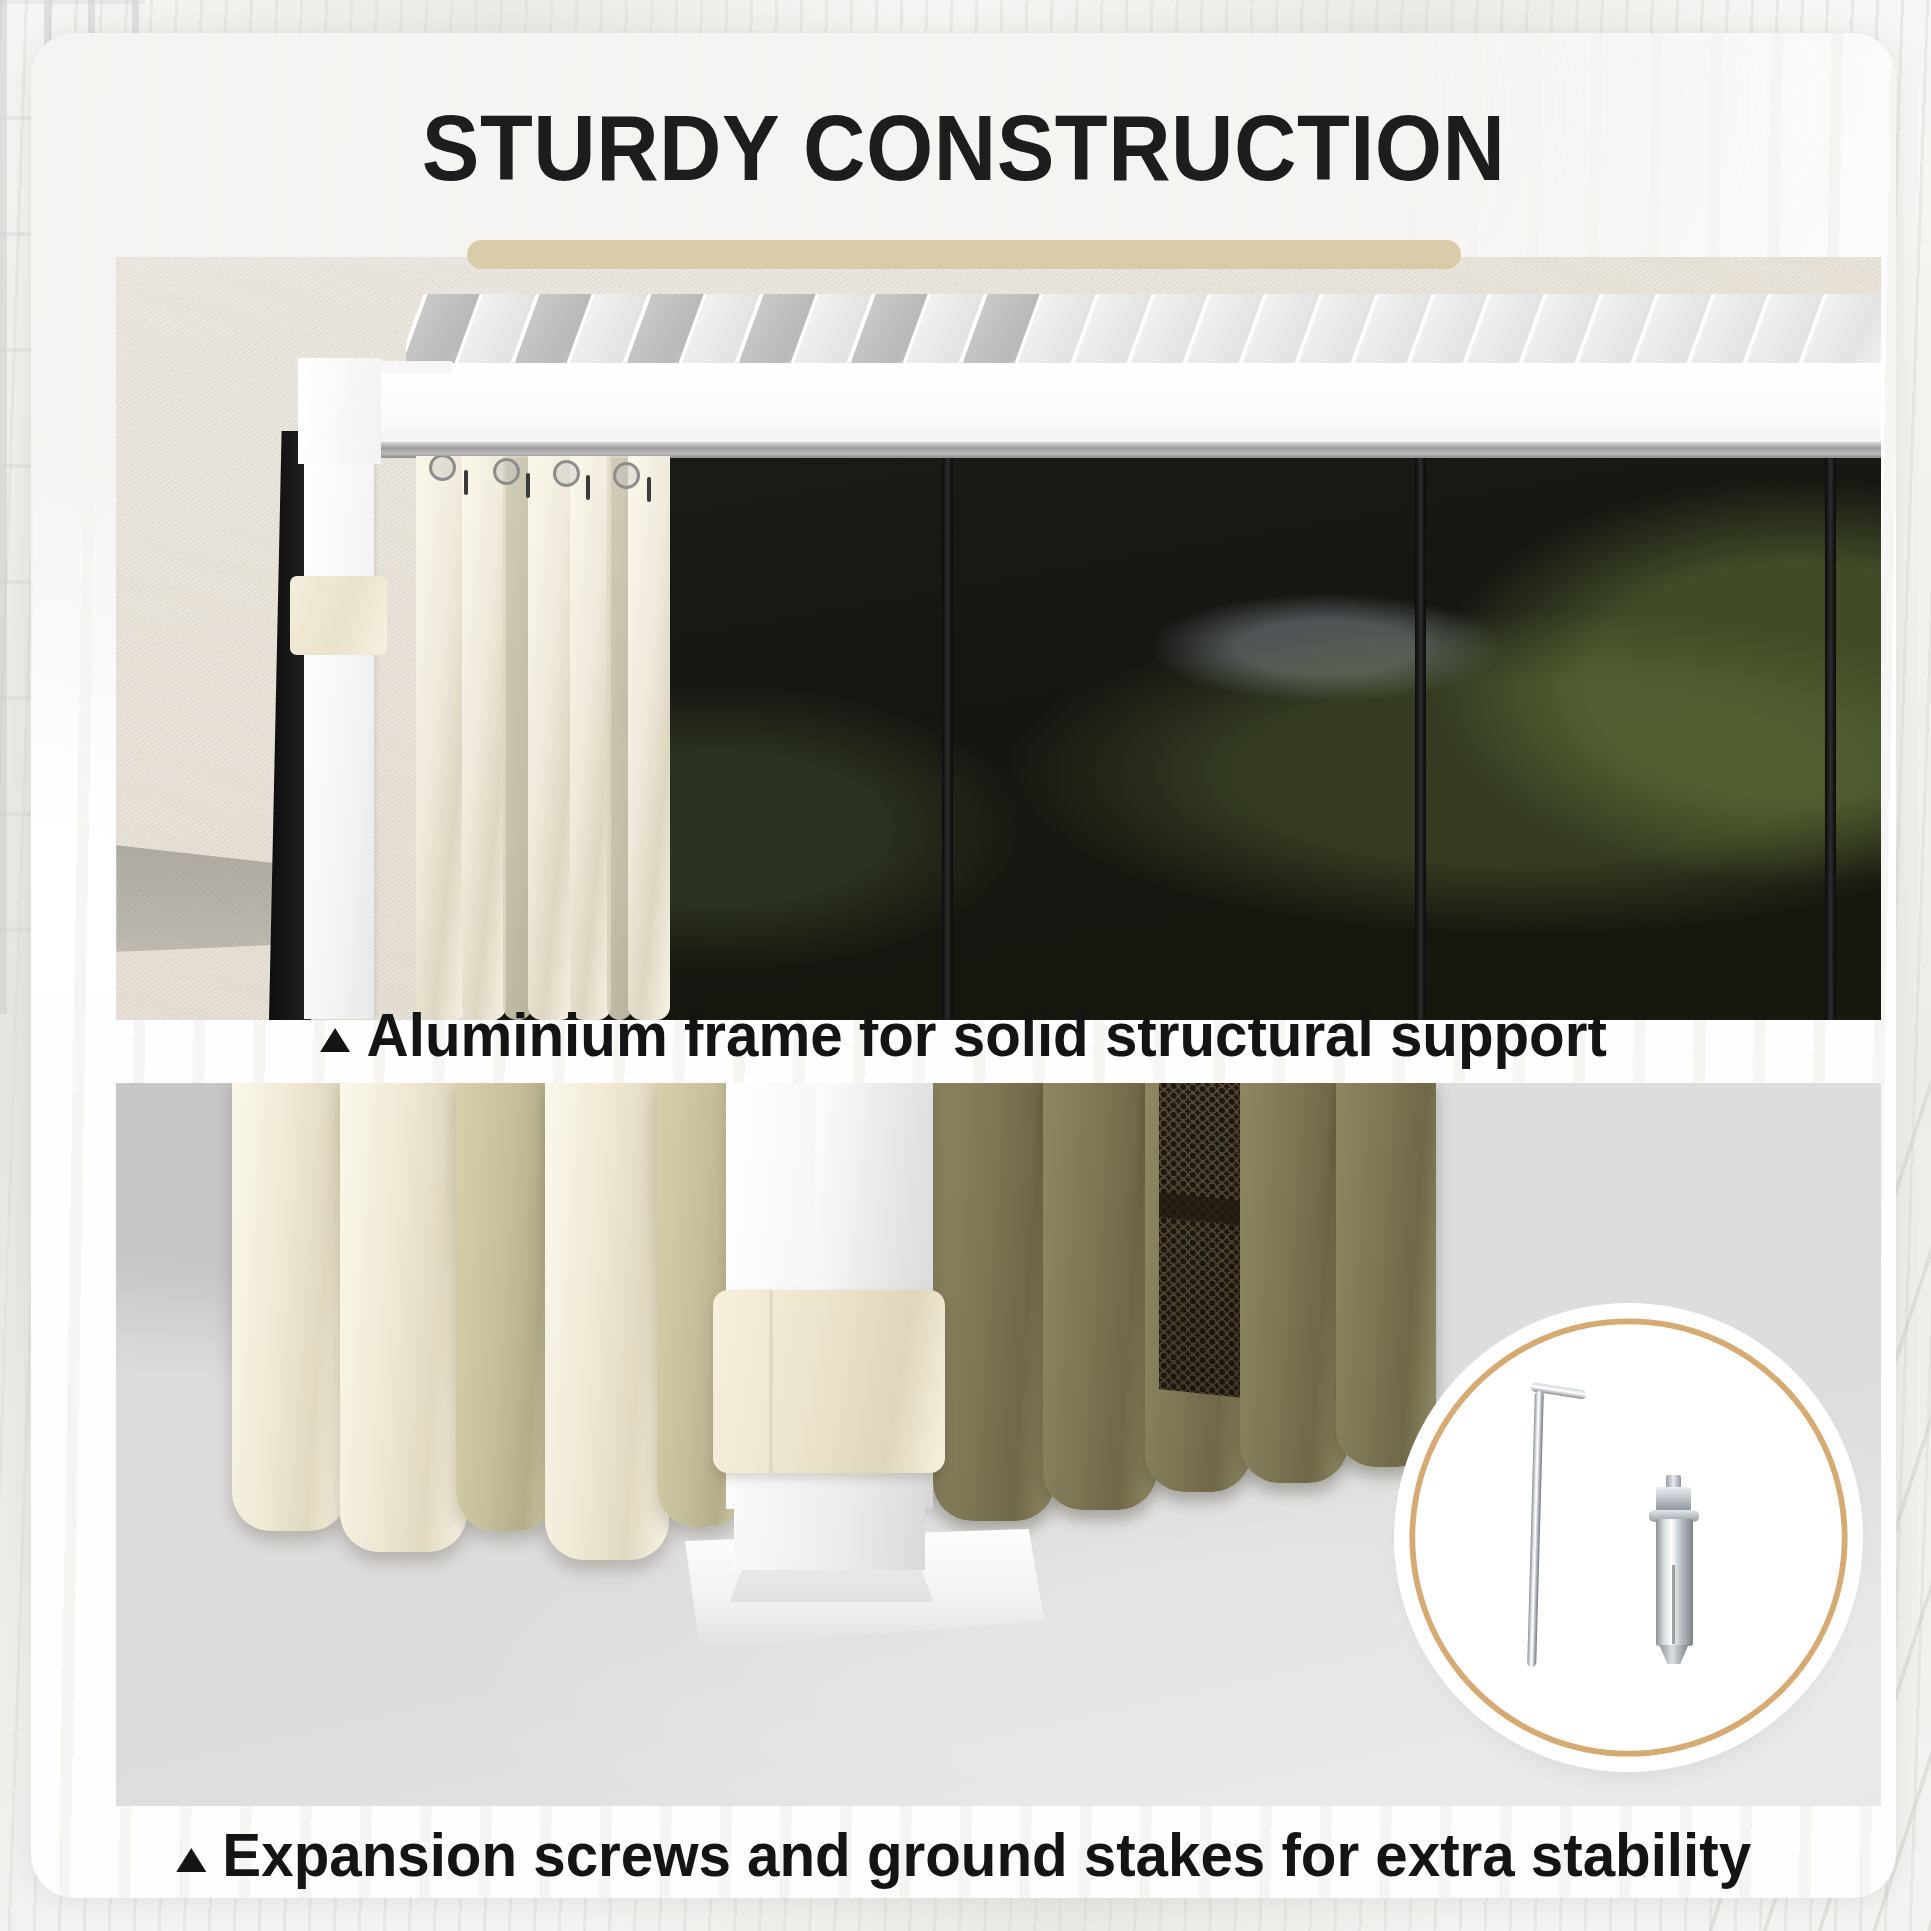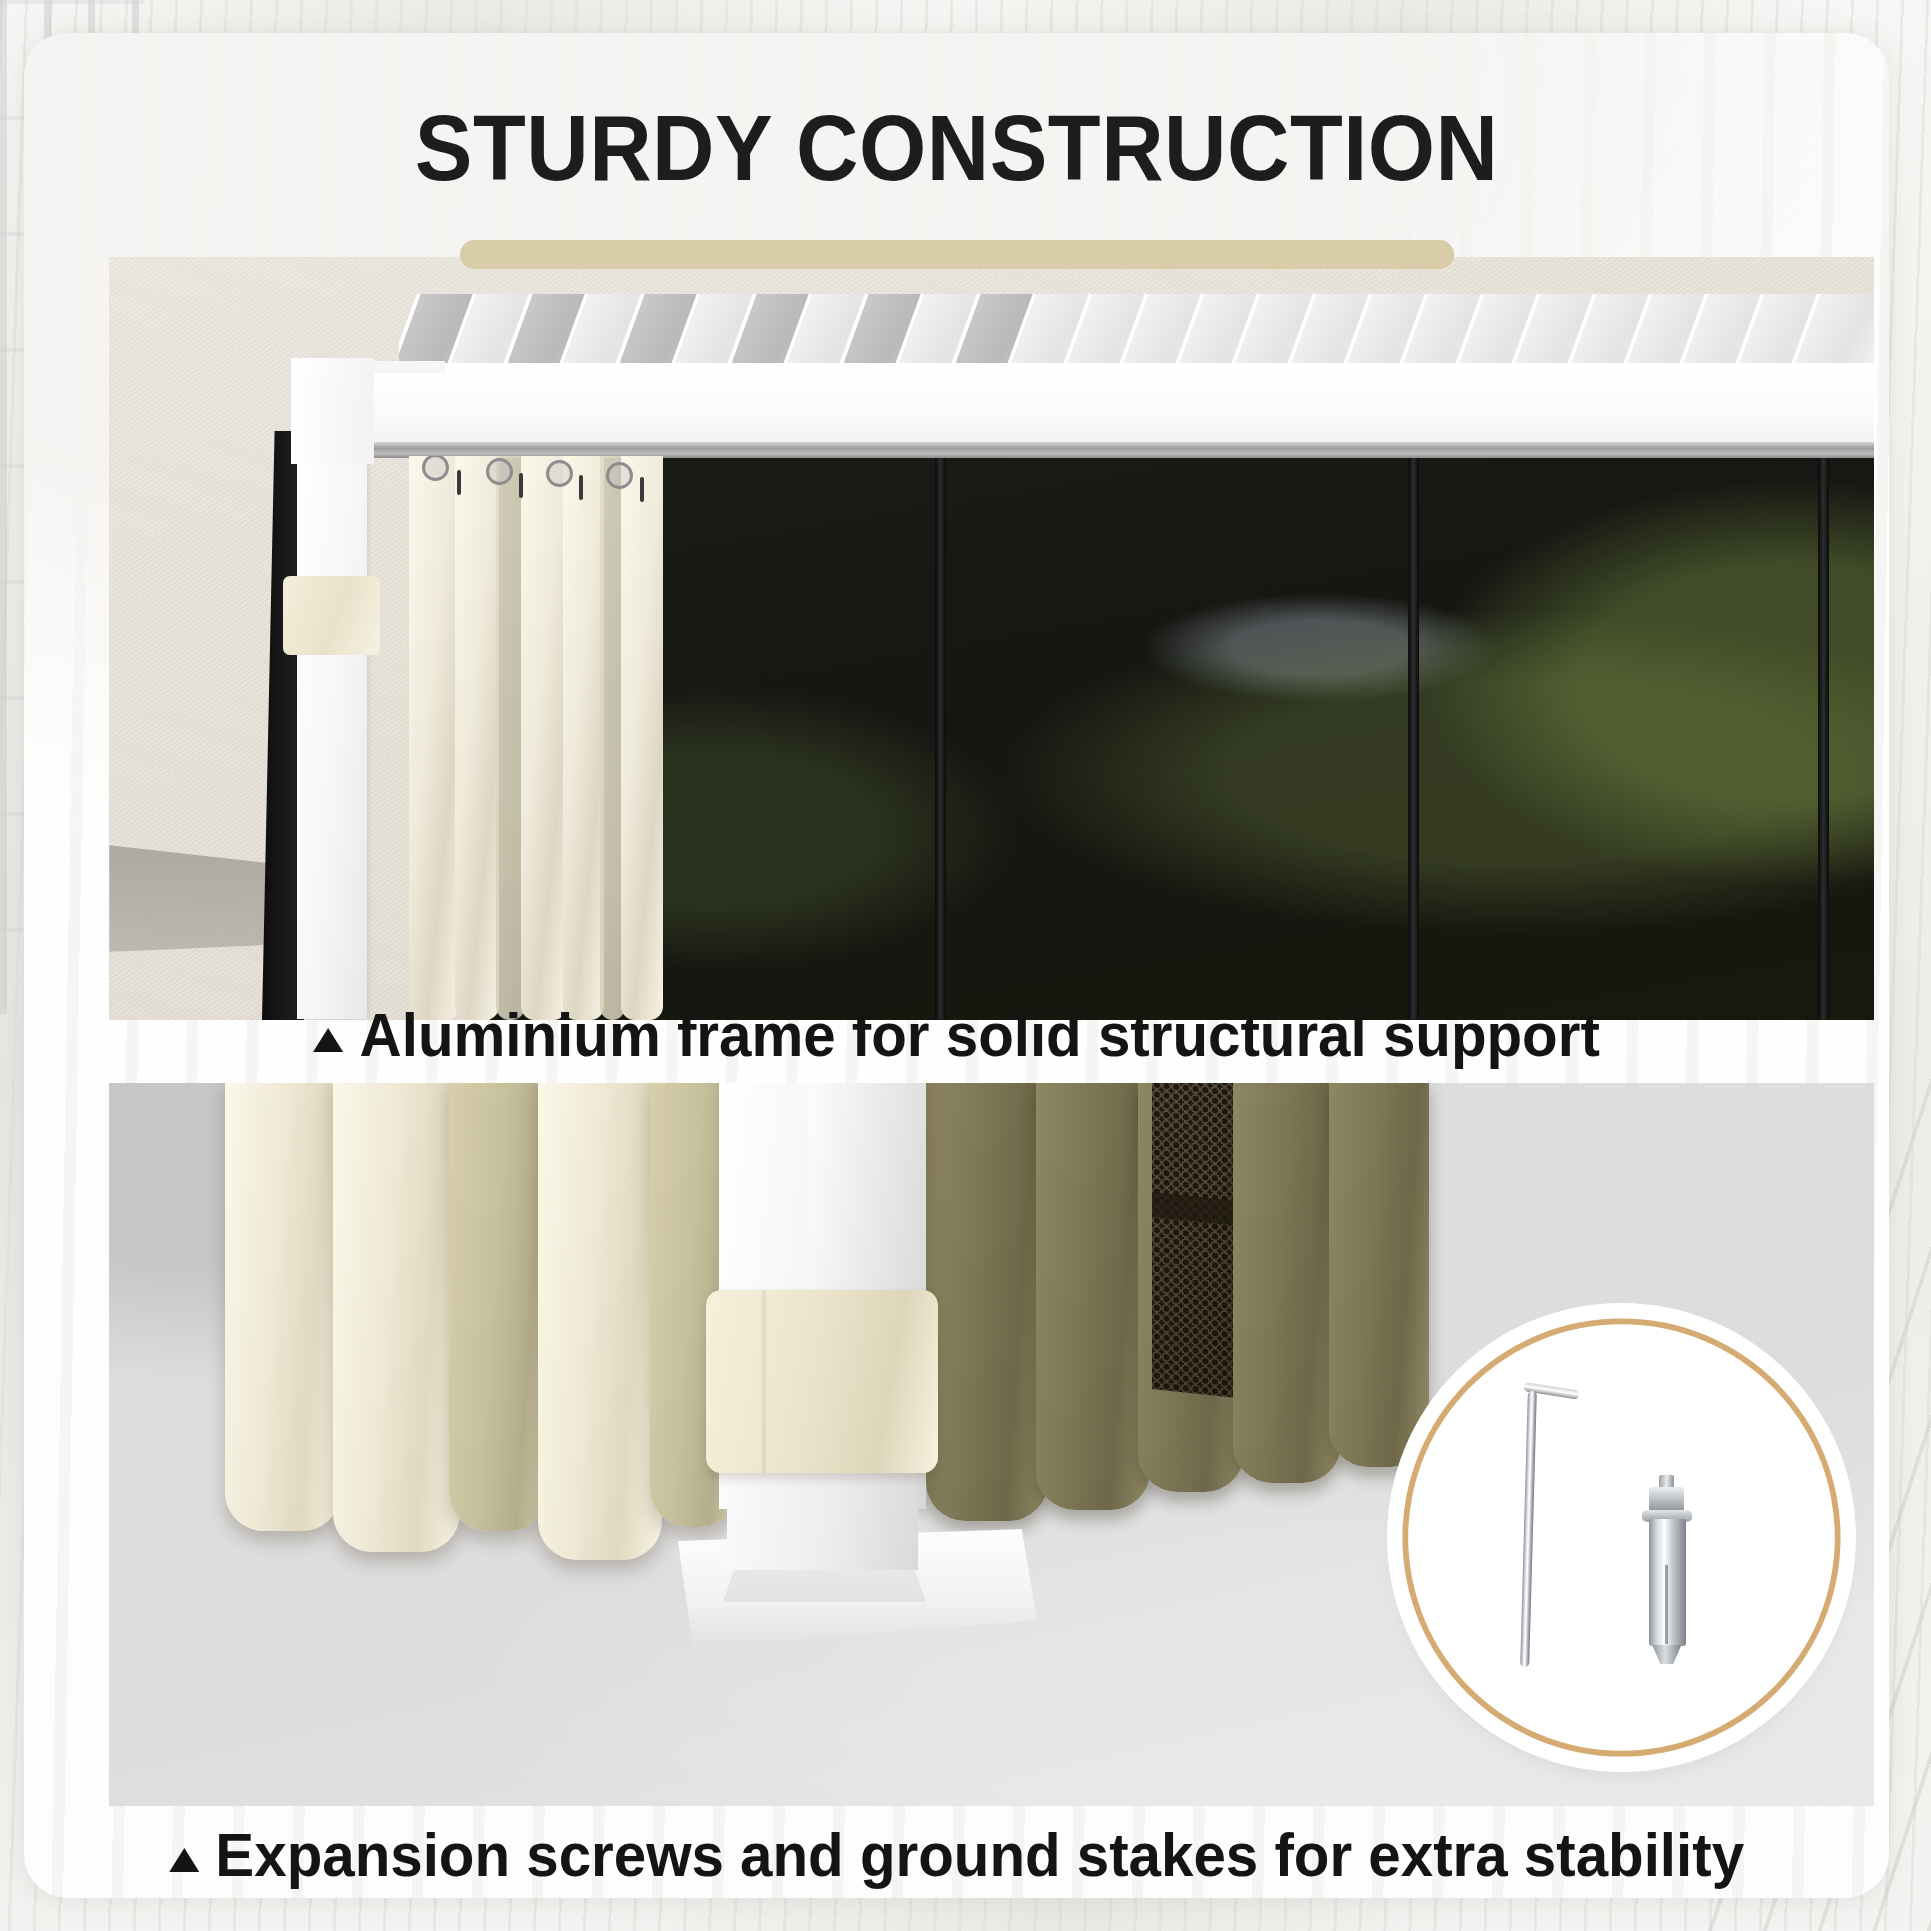--- a/index.html
+++ b/index.html
@@ -27,21 +27,21 @@
       repeating-linear-gradient(180deg, rgba(205,205,205,.35) 0 3.9px, rgba(255,255,255,0) 3.9px 116px);
     opacity:.85;
   }
   .bg-deckline{
     position:absolute;right:0;bottom:0;width:251px;height:869px;
     background:repeating-linear-gradient(-72deg, rgba(208,206,201,.5) 0 3.9px, rgba(255,255,255,0) 3.9px 52px);
   }
 
   
   .card{
-    position:absolute;left:24px;top:33px;width:1865px;height:1865px;
+    position:absolute;left:31px;top:33px;width:1865px;height:1865px;
     background:linear-gradient(180deg,#fdfdfd 0%,#ffffff 35%,#fdfdfd 100%);
     border-radius:44px;
     box-shadow:0 1.9px 25px rgba(120,118,112,.14);
     overflow:hidden;
   }
   .card-ghost{
     position:absolute;inset:0;opacity:.5;
     background:
       repeating-linear-gradient(91deg, rgba(236,234,229,.9) 0 11.6px, rgba(255,255,255,0) 11.6px 60px),
       radial-gradient(110% 60% at 30% 4%, rgba(233,230,224,.8) 0 40%, rgba(255,255,255,0) 70%);

